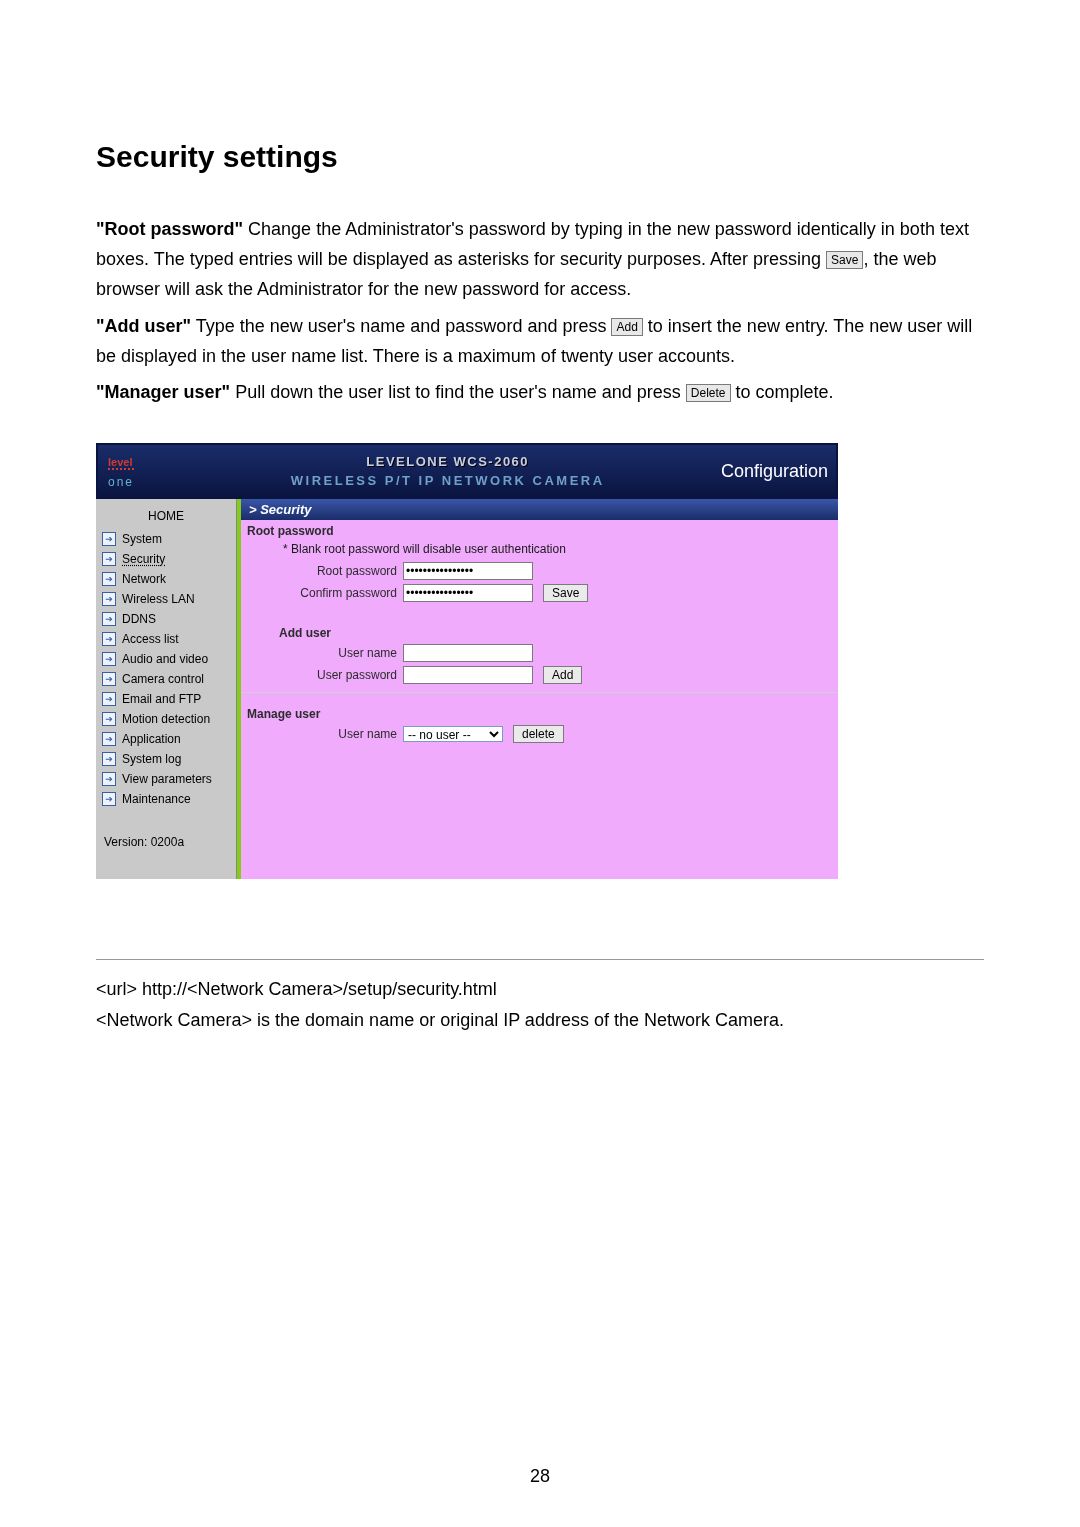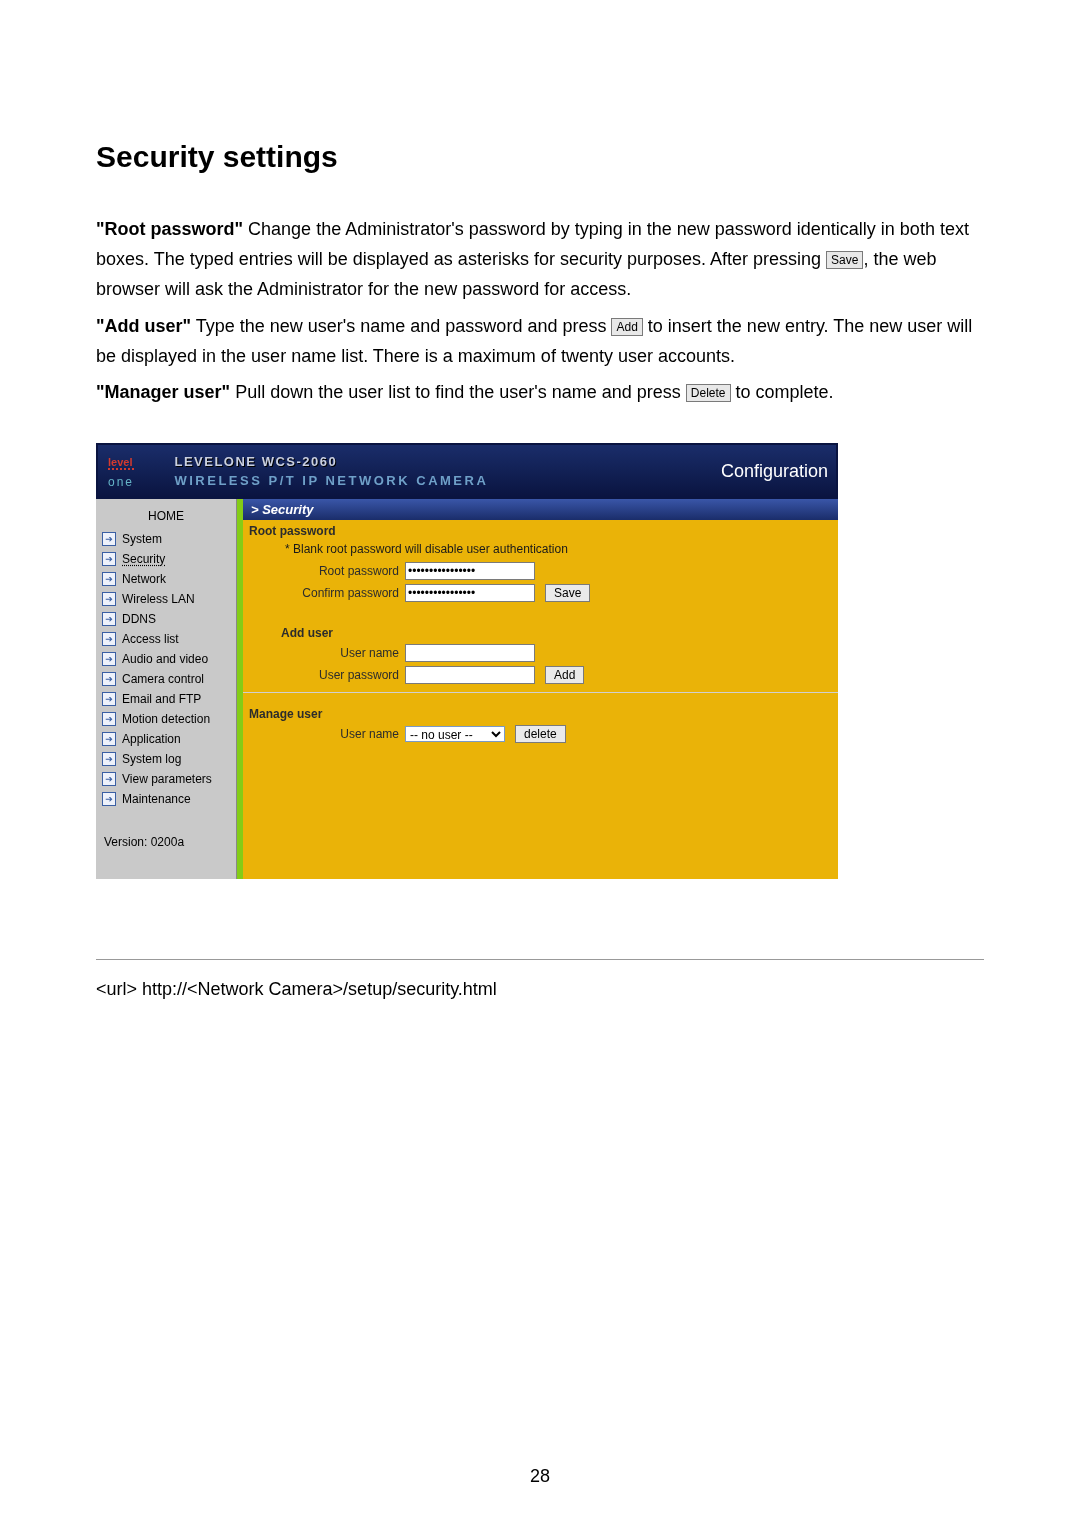--- a/index.html
+++ b/index.html
@@ -76,20 +76,21 @@
     color: #65b4c7;
     letter-spacing: 2px;
     margin-top: 6px;
   }
   .shot .header-titles {
     flex: 1;
     padding-left: 30px;
     display: flex;
     flex-direction: column;
     justify-content: center;
+    align-items: center;
   }
   .shot .header-titles .line1 {
     font-size: 13px;
     font-weight: bold;
     letter-spacing: 1.5px;
     color: #c9cfe0;
     text-shadow: 1px 1px 0 #000;
   }
   .shot .header-titles .line2 {
     font-size: 13px;
@@ -145,22 +146,22 @@
     text-decoration: underline dotted;
   }
   .shot .sidebar .version {
     padding: 26px 0 0 8px;
     font-size: 12px;
     color: #000;
   }
 
   .shot .content {
     flex: 1;
-    background: #eab308;
-    border-left: 6px solid #84cc16;
+    background: #f0abfc;
+    border-left: 4px solid #84cc16;
   }
   .shot .sec-head {
     background: #223a8a;
     background: linear-gradient(#3a56a8, #1a2d6a);
     color: #fff;
     font-weight: bold;
     font-style: italic;
     padding: 3px 8px;
     font-size: 13px;
   }
@@ -361,16 +362,17 @@
             <option>-- no user --</option>
           </select>
           <button class="btn">delete</button>
         </div>
       </div>
     </div>
   </div>
 
   <div class="after-shot">
     <div>&lt;url&gt; http://&lt;Network Camera&gt;/setup/security.html</div>
+    <div>&lt;Network Camera&gt; is the domain name or original IP address of the Network Camera.</div>
   </div>
 
   <div class="page-num">28</div>
 </div>
 
 </body></html>

